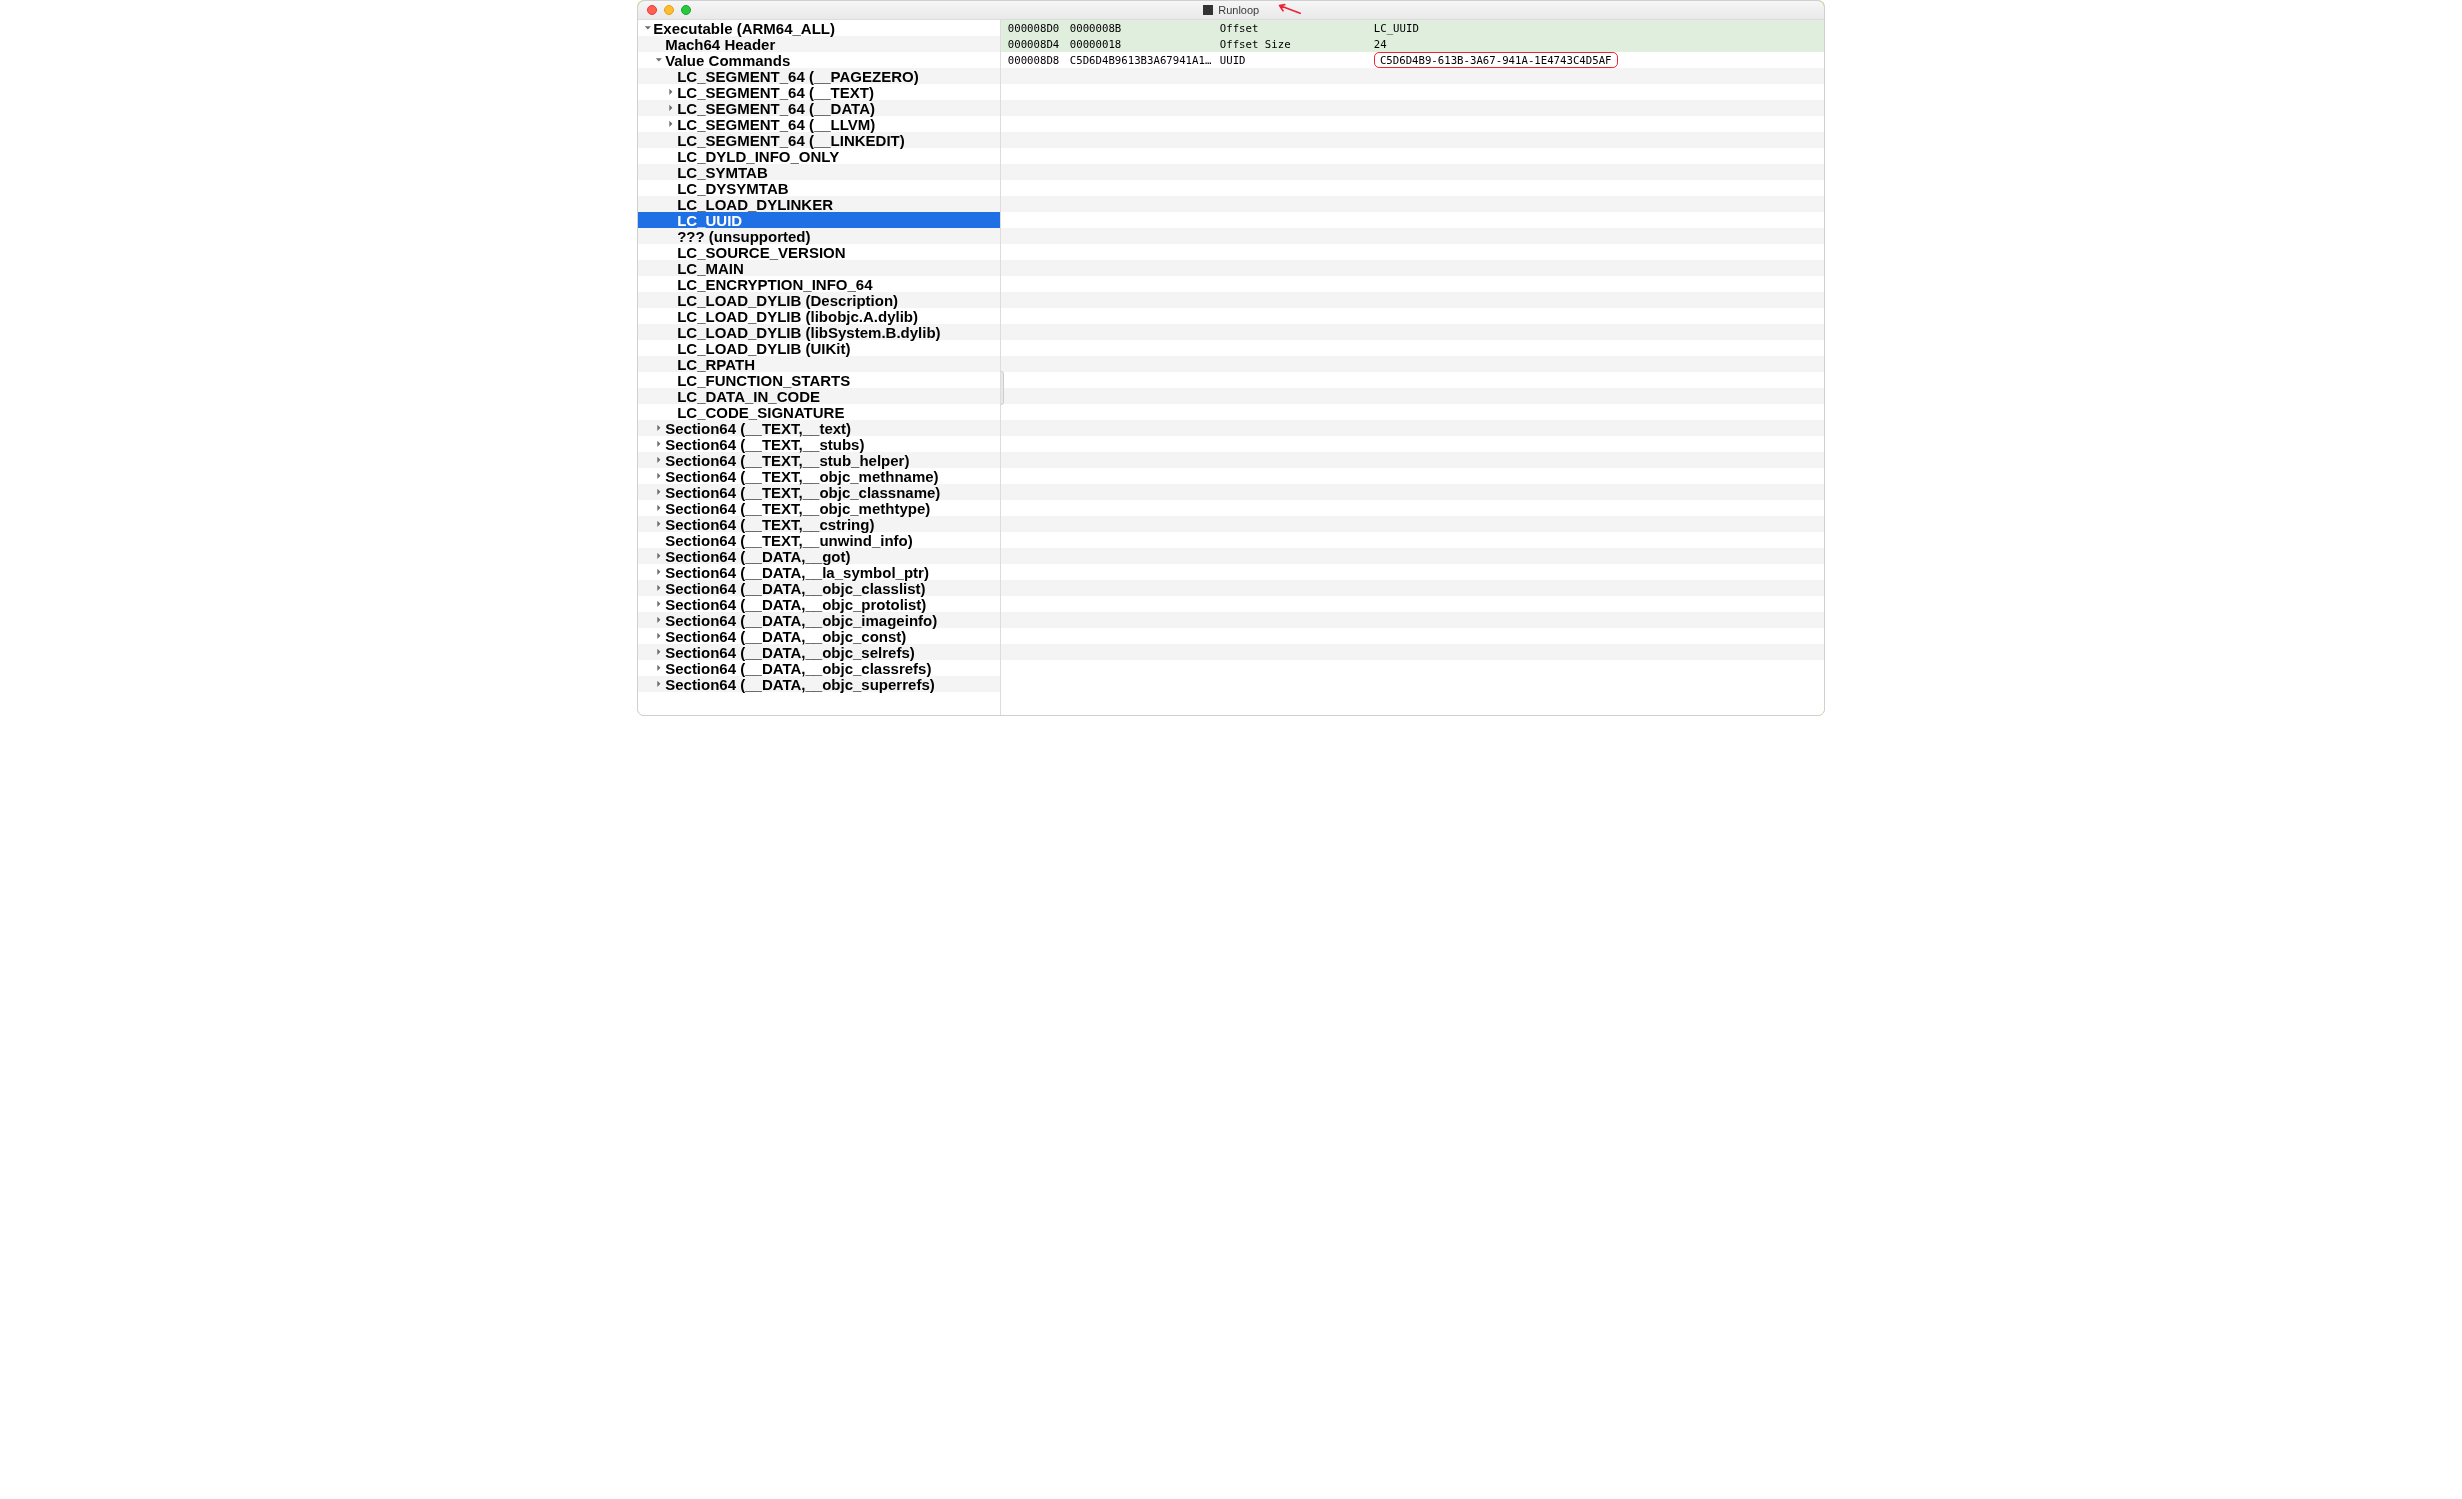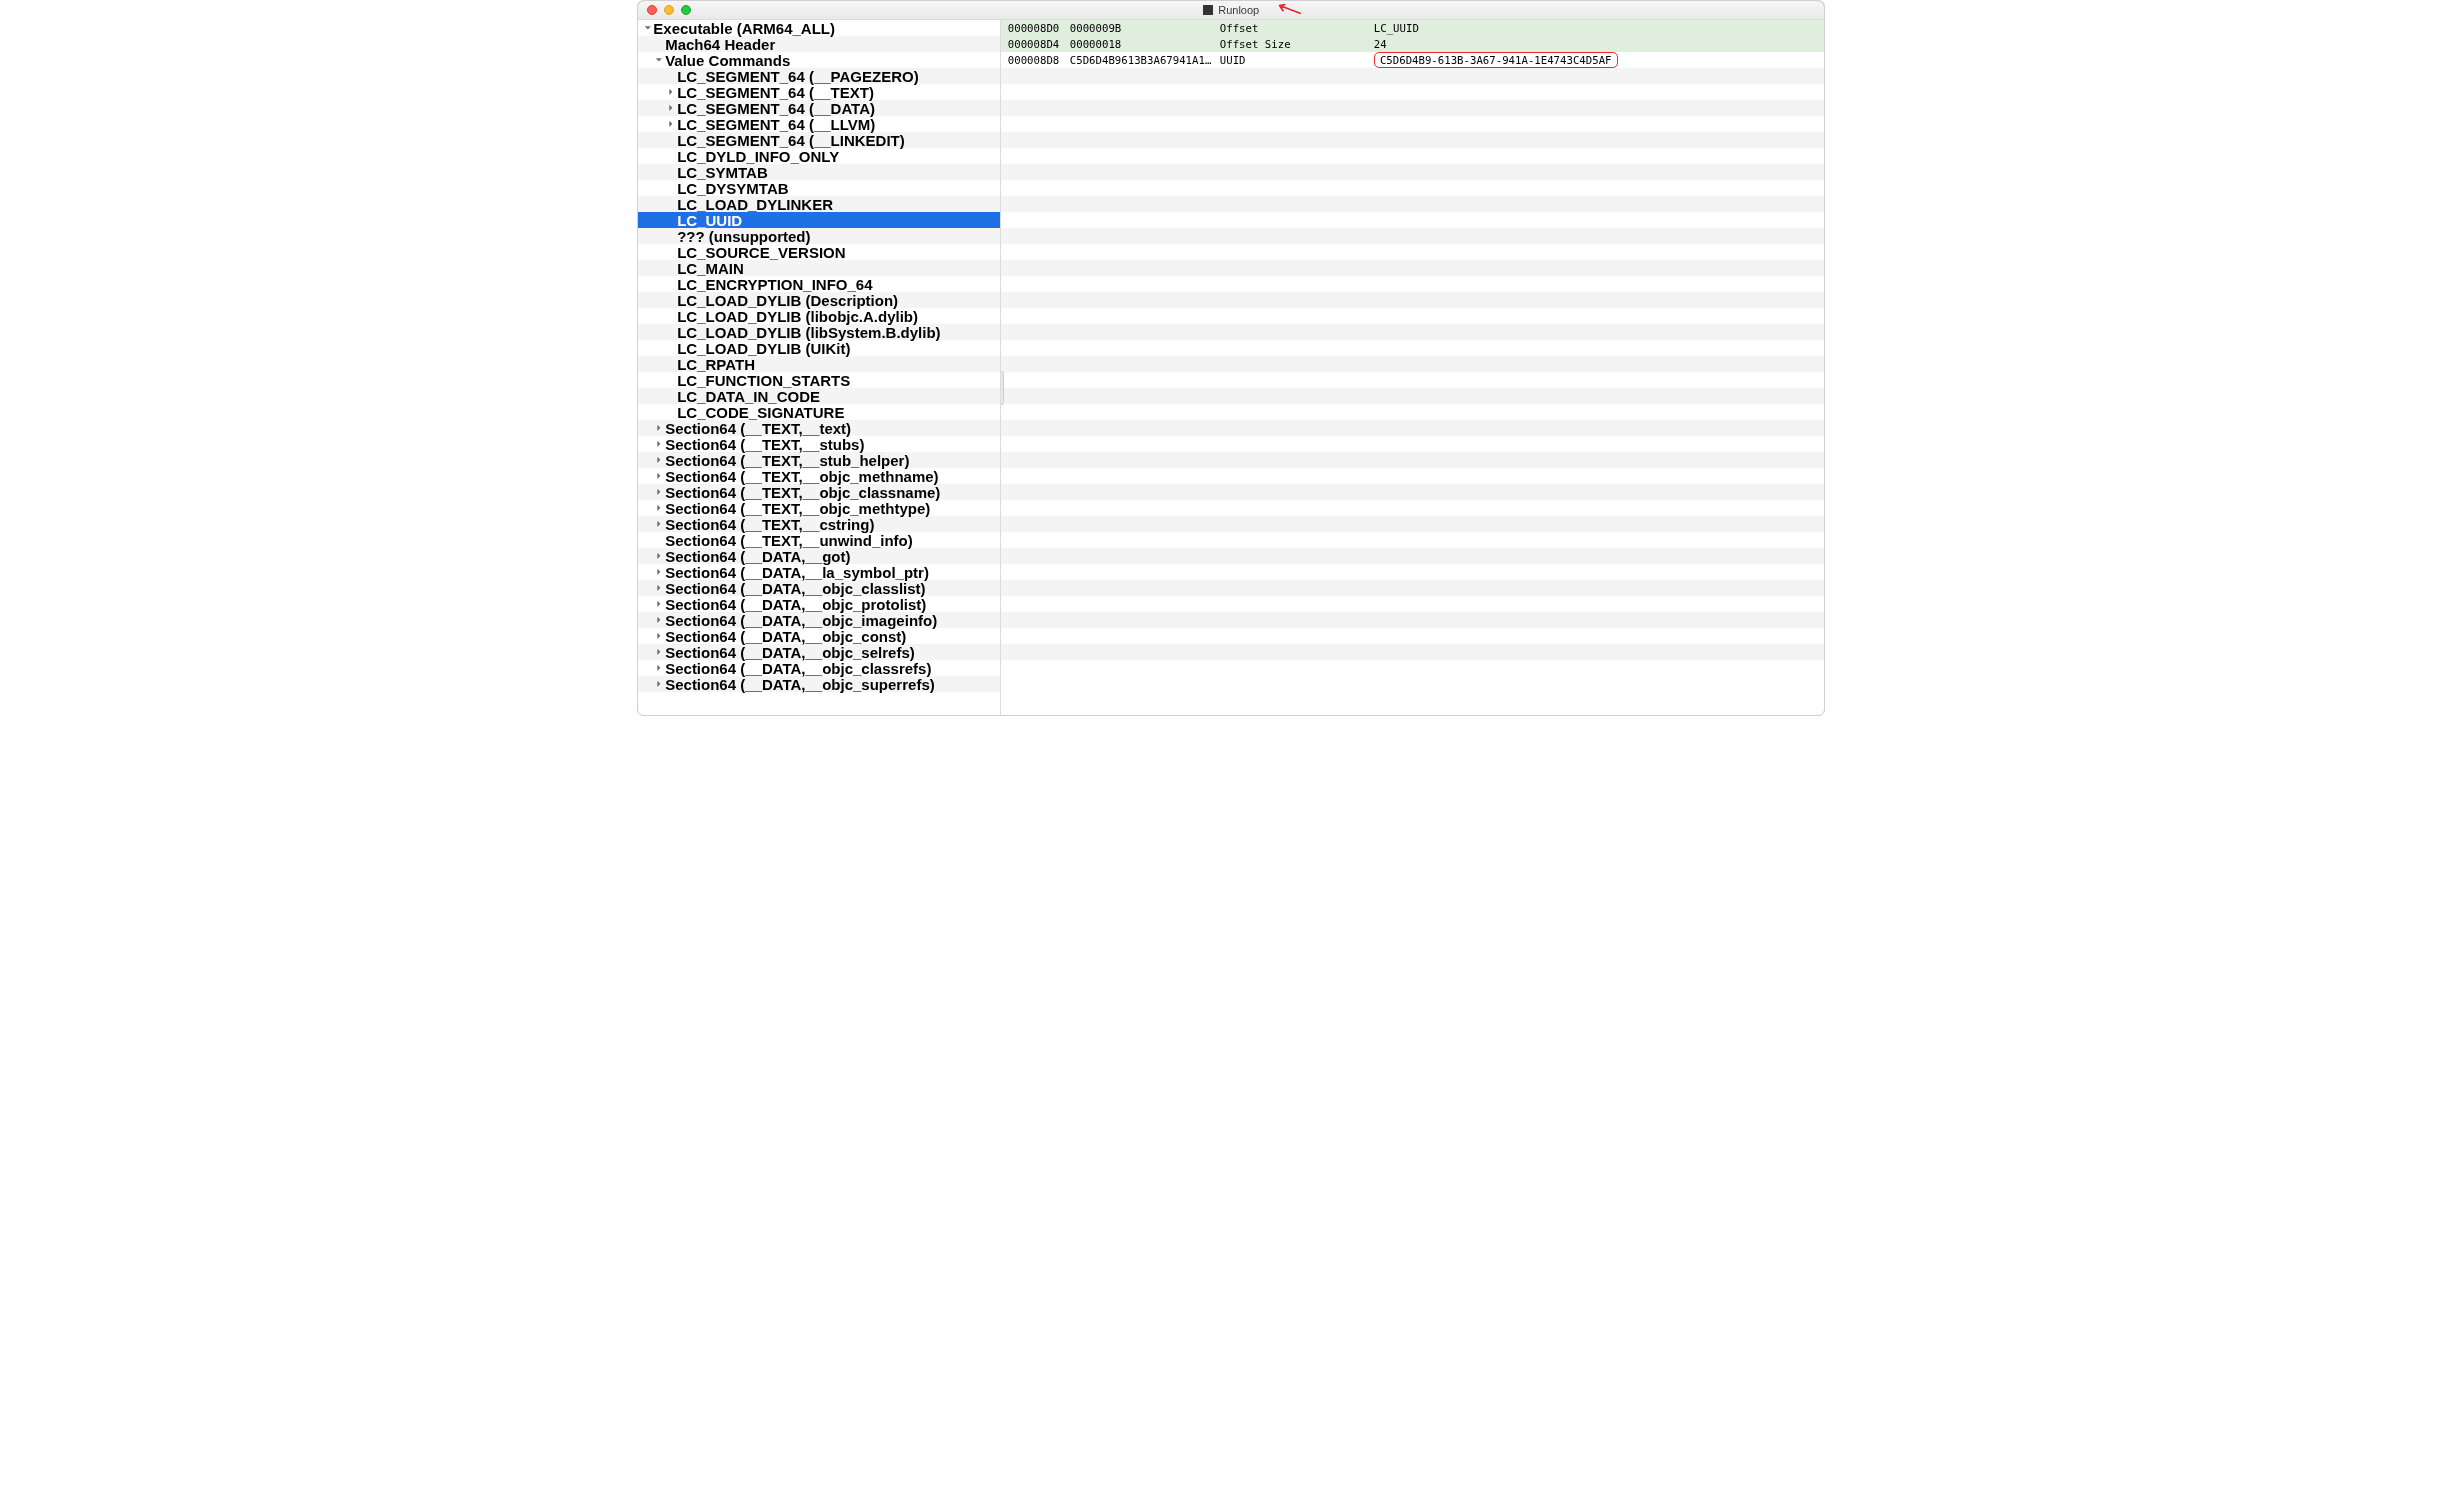--- a/index.html
+++ b/index.html
@@ -388,21 +388,21 @@
             <span>Section64 (__DATA,__objc_superrefs)</span>
           </div>
         </div>
     </div>
 
     <div class="main">
       <div class="splitter-grip"></div>
       <div class="tbody" id="tbody">
           <div class="trow hl">
             <div class="cell col-offset">000008D0</div>
-            <div class="cell col-data">0000009B</div>
+            <div class="cell col-data">0000008B</div>
             <div class="cell col-desc">Offset</div>
             <div class="cell col-value">LC_UUID</div>
           </div>
           <div class="trow hl">
             <div class="cell col-offset">000008D4</div>
             <div class="cell col-data">00000018</div>
             <div class="cell col-desc">Offset Size</div>
             <div class="cell col-value">24</div>
           </div>
           <div class="trow">

